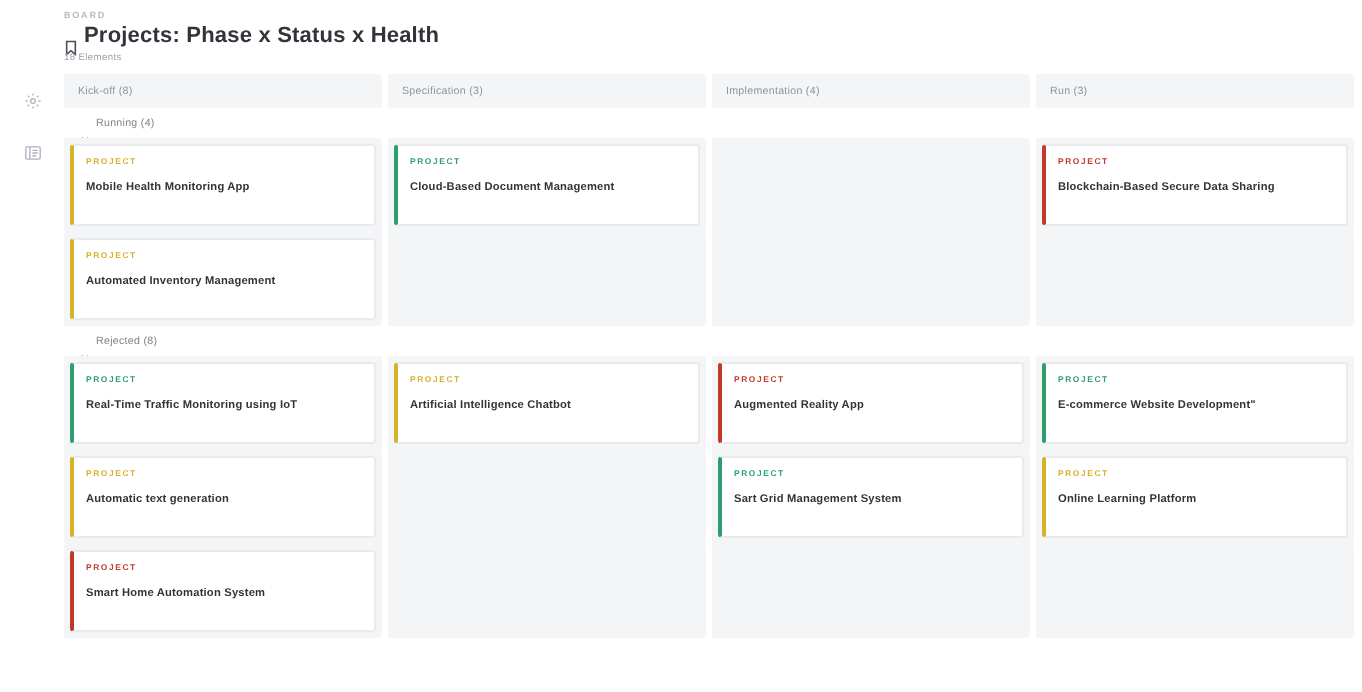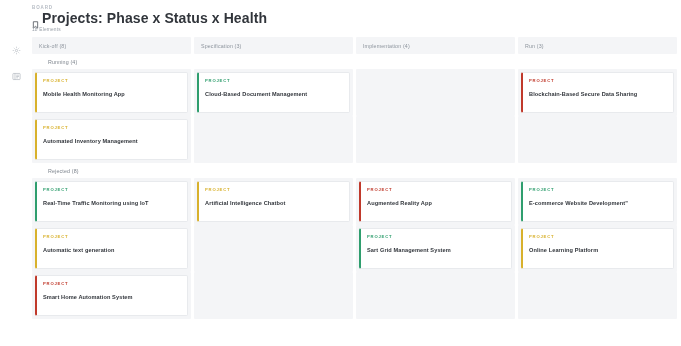--- a/index.html
+++ b/index.html
@@ -12,21 +12,21 @@
   .app { position: relative; width: 681px; height: 346px; display: flex; flex-direction: column; }
 
   
   .header { padding: 4px 0 4px 32px; background: #ffffff; flex: 0 0 auto; }
   .breadcrumb {
     font-size: 4.5px; letter-spacing: .9px; color: #b6bcc4;
     text-transform: uppercase; font-weight: 700; line-height: 7px;
   }
   .title-row { display: flex; align-items: center; gap: 3px; margin-top: 2px; }
   .bookmark-icon { width: 7px; height: 8px; flex: 0 0 auto; display:block; }
-  .page-title { font-size: 14px; font-weight: 700; color: #31353b; line-height: 11px; letter-spacing: .1px; }
+  .page-title { font-size: 11px; font-weight: 700; color: #31353b; line-height: 11px; letter-spacing: .1px; }
   .elements-count { font-size: 4.8px; color: #9aa1aa; margin-top: 2px; line-height: 7px; letter-spacing: .2px; }
 
   
   .body { flex: 1 1 auto; display: flex; min-height: 0; }
 
   
   .rail {
     width: 32px; flex: 0 0 32px; background: #ffffff;
     display: flex; flex-direction: column; align-items: center;
     padding-top: 4px; gap: 8px;

